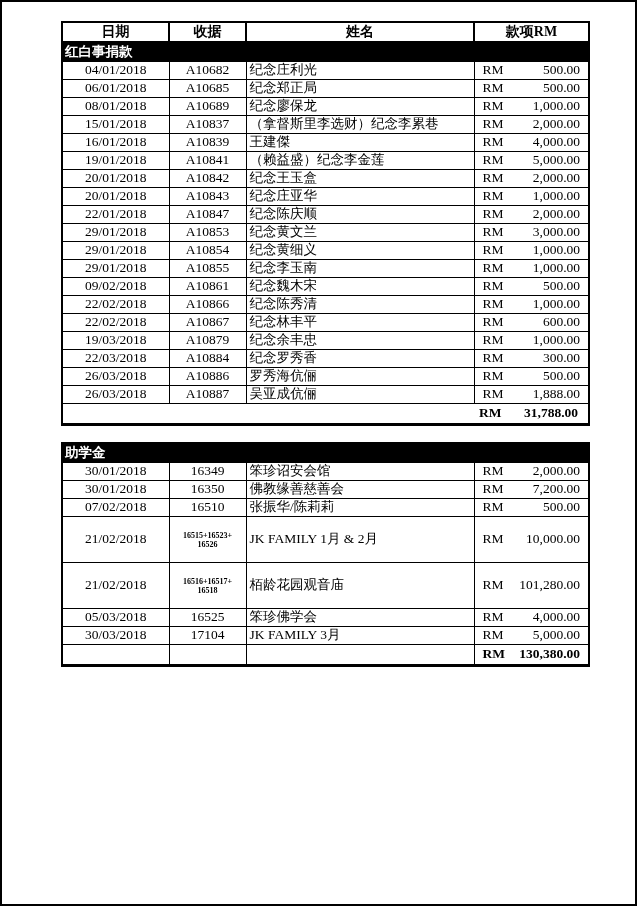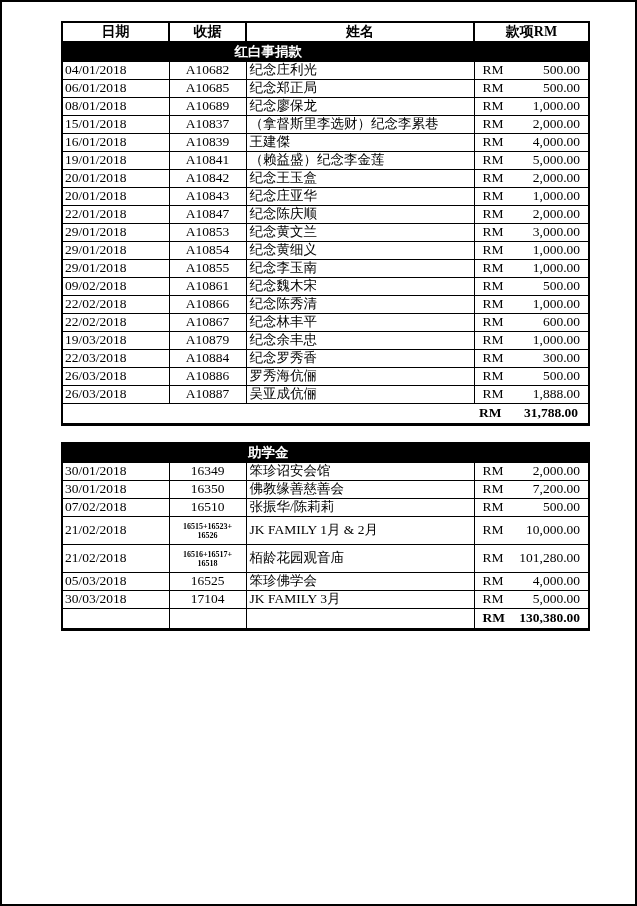--- a/index.html
+++ b/index.html
@@ -45,31 +45,31 @@
     height: 17px;
     font-size: 13.5px;
     line-height: 1.2;
     padding: 0 2px;
     vertical-align: middle;
   }
   tr.tall td { height: 27px; }
 
   .section-title {
     background: #000; color: #fff;
-    font-weight: bold; text-align: center;
+    font-weight: bold; 
     height: 18px; border-color: #000;
   }
   .section-fill { background: #000; border-color: #000; }
 
-  .c-date { text-align: left; }
+  .c-date { text-align: center; }
   .c-receipt { text-align: center; }
   .c-receipt.small {
     font-size: 8px; font-weight: bold;
     line-height: 9px; white-space: pre-line;
-    padding: 0;
+    padding: 9px;
   }
   .c-name { text-align: left; padding-left: 3px; }
 
   .c-amt { padding: 0; }
   .c-amt .inner {
     display: flex; justify-content: space-between;
     align-items: baseline; padding: 0 8px;
   }
 
   tr.total-row td { font-weight: bold; height: 19px; }

